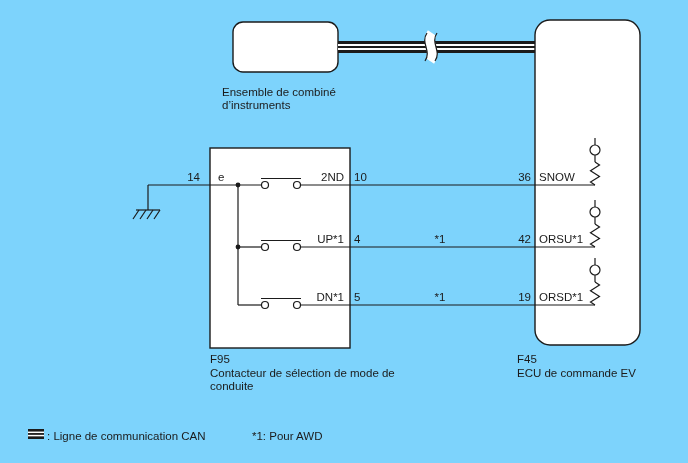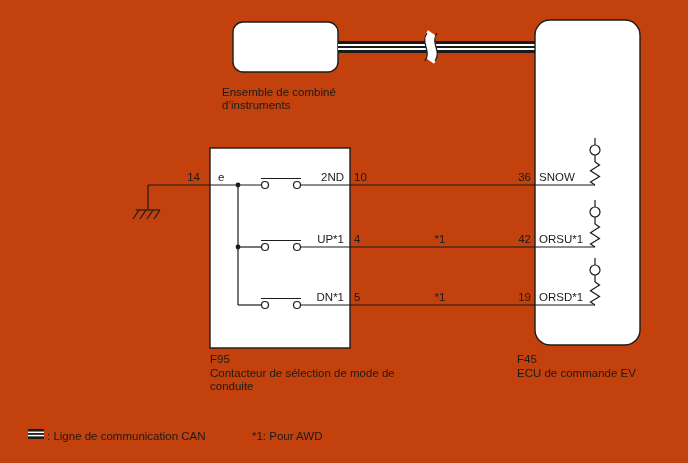--- a/index.html
+++ b/index.html
@@ -1,16 +1,16 @@
 <!DOCTYPE html>
 <html><head>
 <meta charset="utf-8">
 <style>
   html, body { margin: 0; padding: 0; background: #ffffff; }
-  .canvas { width: 688px; height: 463px; position: relative; background: #c2410c; }
+  .canvas { width: 688px; height: 463px; position: relative; background: #7dd3fc; }
   svg { display: block; }
   .box   { fill: #ffffff; stroke: #1b1b1b; stroke-width: 1.4; }
   .wire  { stroke: #1b1b1b; stroke-width: 1.2; fill: none; }
   .fillb { fill: #1b1b1b; }
   .term  { fill: #ffffff; stroke: #1b1b1b; stroke-width: 1.2; }
   .dot   { fill: #1b1b1b; }
   .lbl   { font: 11.5px "Liberation Sans", sans-serif; fill: #1b1b1b; }
   .end   { text-anchor: end; }
   .mid   { text-anchor: middle; }
 </style>

